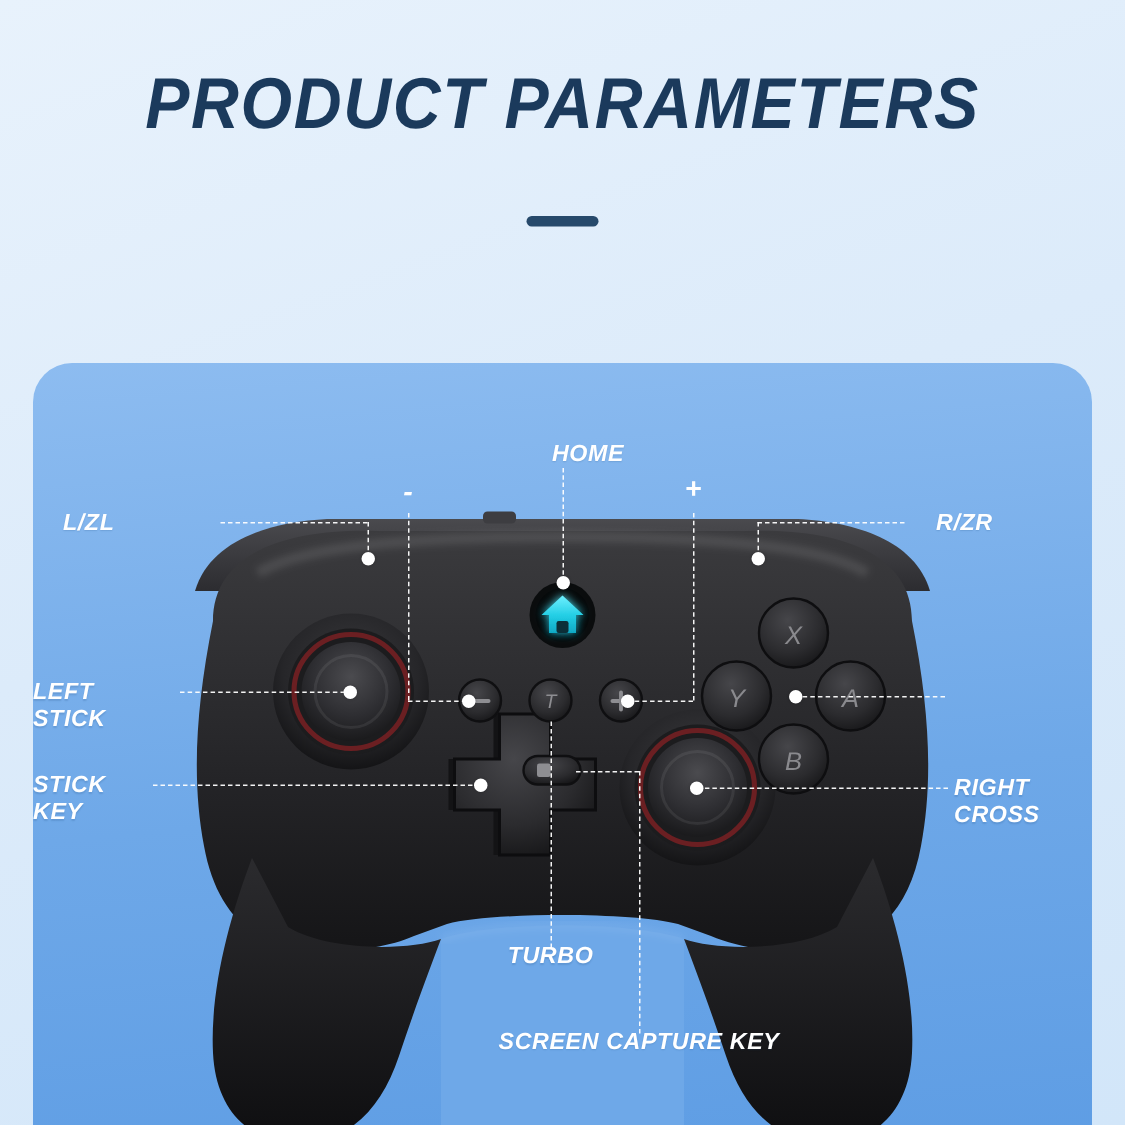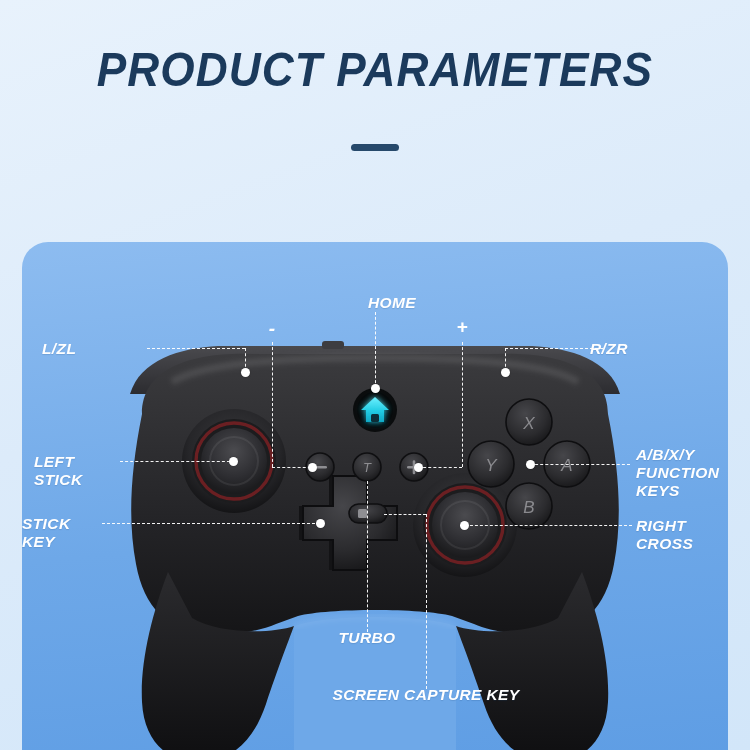--- a/index.html
+++ b/index.html
@@ -257,29 +257,26 @@
     <div class="dash-v" style="left:404px;top:272px;height:175px;"></div>
 
     <div class="lbl c" style="left:320px;top:42px;width:100px;margin-top:10px;">HOME</div>
 
     <div class="sym" style="left:240px;top:80px;width:20px;">-</div>
 
     <div class="sym" style="left:430px;top:78px;width:20px;">+</div>
 
     <div class="lbl l" style="left:20px;top:98px;width:96px;">L/ZL</div>
 
-    <div class="lbl r" style="left:568px;top:98px;width:110px;">R/ZR</div>
-
-    <div class="lbl l" style="left:12px;top:211px;width:92px;">LEFT STICK</div>
+    <div class="lbl r" style="left:602px;top:98px;width:110px;">R/ZR</div>
+
+    <div class="lbl l" style="left:0px;top:211px;width:92px;">LEFT STICK</div>
 
     <div class="lbl l" style="left:0px;top:273px;width:74px;">STICK KEY</div>
 
-    <div class="lbl r" style="left:614px;top:204px;width:94px;">A/B/X/Y
-FUNCTION
-KEYS</div>
 
     <div class="lbl r" style="left:614px;top:275px;width:90px;">RIGHT
 CROSS</div>
 
     <div class="lbl c" style="left:280px;top:387px;width:130px;">TURBO</div>
 
     <div class="lbl c" style="left:284px;top:444px;width:240px;">SCREEN CAPTURE KEY</div>
 
   </div>
 </div>

